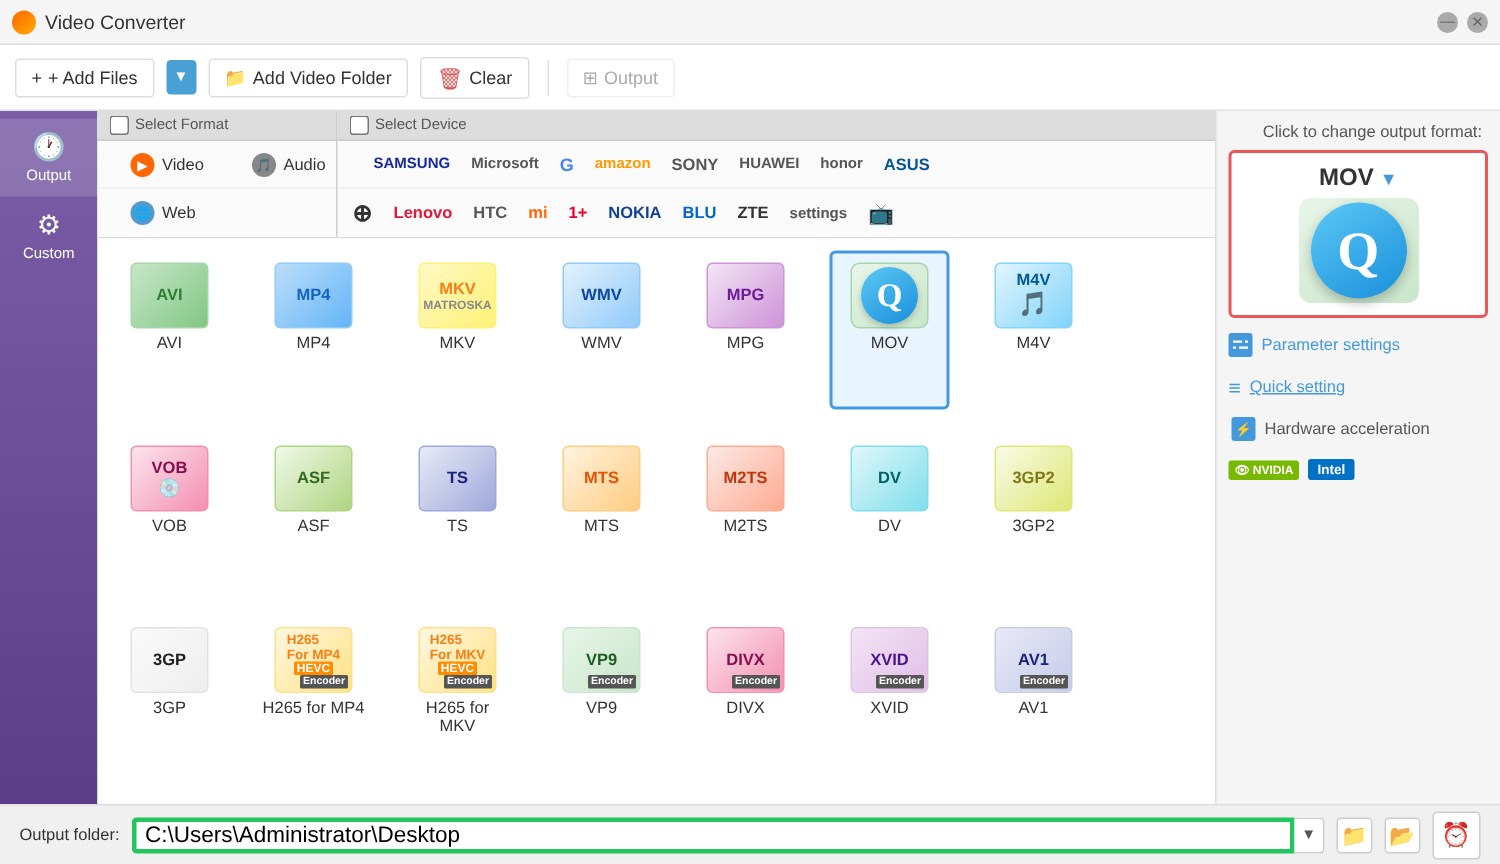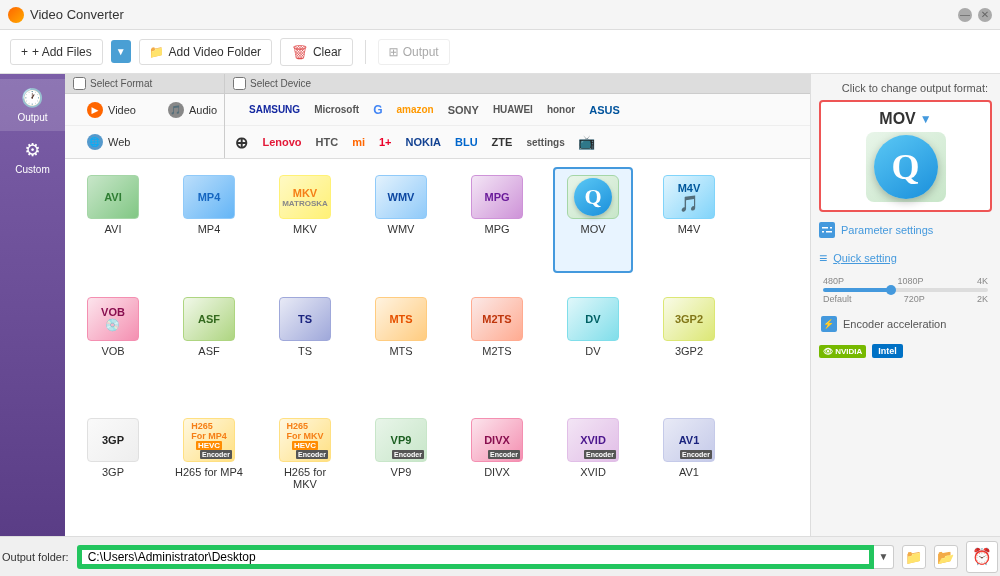--- a/index.html
+++ b/index.html
@@ -122,23 +122,23 @@
     
     .hw-accel { display: flex; align-items: center; gap: 6px; padding: 4px 2px; }
     .hw-icon { width: 16px; height: 16px; background: #4499dd; border-radius: 2px; display: flex; align-items: center; justify-content: center; font-size: 9px; color: white; font-weight: bold; }
     .hw-label { font-size: 11px; color: #555; font-weight: 500; }
     
     .gpu-row { display: flex; align-items: center; gap: 6px; padding: 2px 0; }
     .nvidia-badge { background: #76b900; color: white; font-size: 8px; font-weight: bold; padding: 2px 4px; border-radius: 2px; display: flex; align-items: center; gap: 2px; }
     .intel-badge { background: #0071c5; color: white; font-size: 9px; font-weight: bold; padding: 2px 6px; border-radius: 2px; }
     
     
-    .bottom-bar { height: 40px; background: #f0f0f0; border-top: 1px solid #ddd; display: flex; align-items: center; padding: 0 2px; gap: 8px; }
+    .bottom-bar { height: 40px; background: #f0f0f0; border-top: 1px solid #ddd; display: flex; align-items: center; padding: 0 13px; gap: 8px; }
     .output-folder-label { font-size: 11px; color: #333; white-space: nowrap; }
-    .output-path-input { flex: 1; height: 24px; border: 5px solid #22c55e; border-radius: 3px; padding: 0 6px; font-size: 12px; background: white; }
+    .output-path-input { flex: 1; height: 24px; border: 3px solid #22c55e; border-radius: 3px; padding: 0 6px; font-size: 15px; background: white; }
     .output-dropdown { height: 24px; width: 20px; background: #fff; border: 1px solid #ccc; border-left: none; border-radius: 0 3px 3px 0; display: flex; align-items: center; justify-content: center; cursor: pointer; font-size: 10px; color: #555; }
     .folder-btn { width: 24px; height: 24px; background: #fff; border: 1px solid #ccc; border-radius: 3px; display: flex; align-items: center; justify-content: center; cursor: pointer; font-size: 14px; }
     .run-btn { background: #2196f3; color: white; border: none; padding: 0 30px; height: 40px; font-size: 16px; font-weight: bold; cursor: pointer; border-radius: 3px; margin-left: auto; min-width: 120px; }
     .schedule-btn { width: 32px; height: 32px; background: #fff; border: 1px solid #ccc; border-radius: 3px; display: flex; align-items: center; justify-content: center; cursor: pointer; font-size: 16px; }
     
     
     .cat-brand-area { display: flex; border-bottom: 1px solid #ddd; background: #f0f0f0; }
     .cat-area { width: 160px; border-right: 1px solid #ccc; }
     .brand-area-right { flex: 1; overflow: hidden; }
     
@@ -436,39 +436,24 @@
         </svg>
       </div>
       <span class="param-label">Parameter settings</span>
     </div>
 
     <div class="quick-setting">
       <span style="color:#4499dd;font-size:14px;">≡</span>
       <span class="quick-label">Quick setting</span>
     </div>
 
-    <div class="quality-slider-area">
-      <div class="quality-labels">
-        <span>480P</span>
-        <span>1080P</span>
-        <span>4K</span>
-      </div>
-      <div class="quality-slider">
-        <div class="quality-thumb"></div>
-      </div>
-      <div class="quality-sub-labels">
-        <span>Default</span>
-        <span>720P</span>
-        <span>2K</span>
-      </div>
-    </div>
 
     <div class="hw-accel">
       <div class="hw-icon">⚡</div>
-      <span class="hw-label">Encoder acceleration</span>
+      <span class="hw-label">Hardware acceleration</span>
     </div>
 
     <div class="gpu-row">
       <div class="nvidia-badge">
         <span>👁</span>
         <span>NVIDIA</span>
       </div>
       <div class="intel-badge">
         <span>Intel</span>
       </div>

